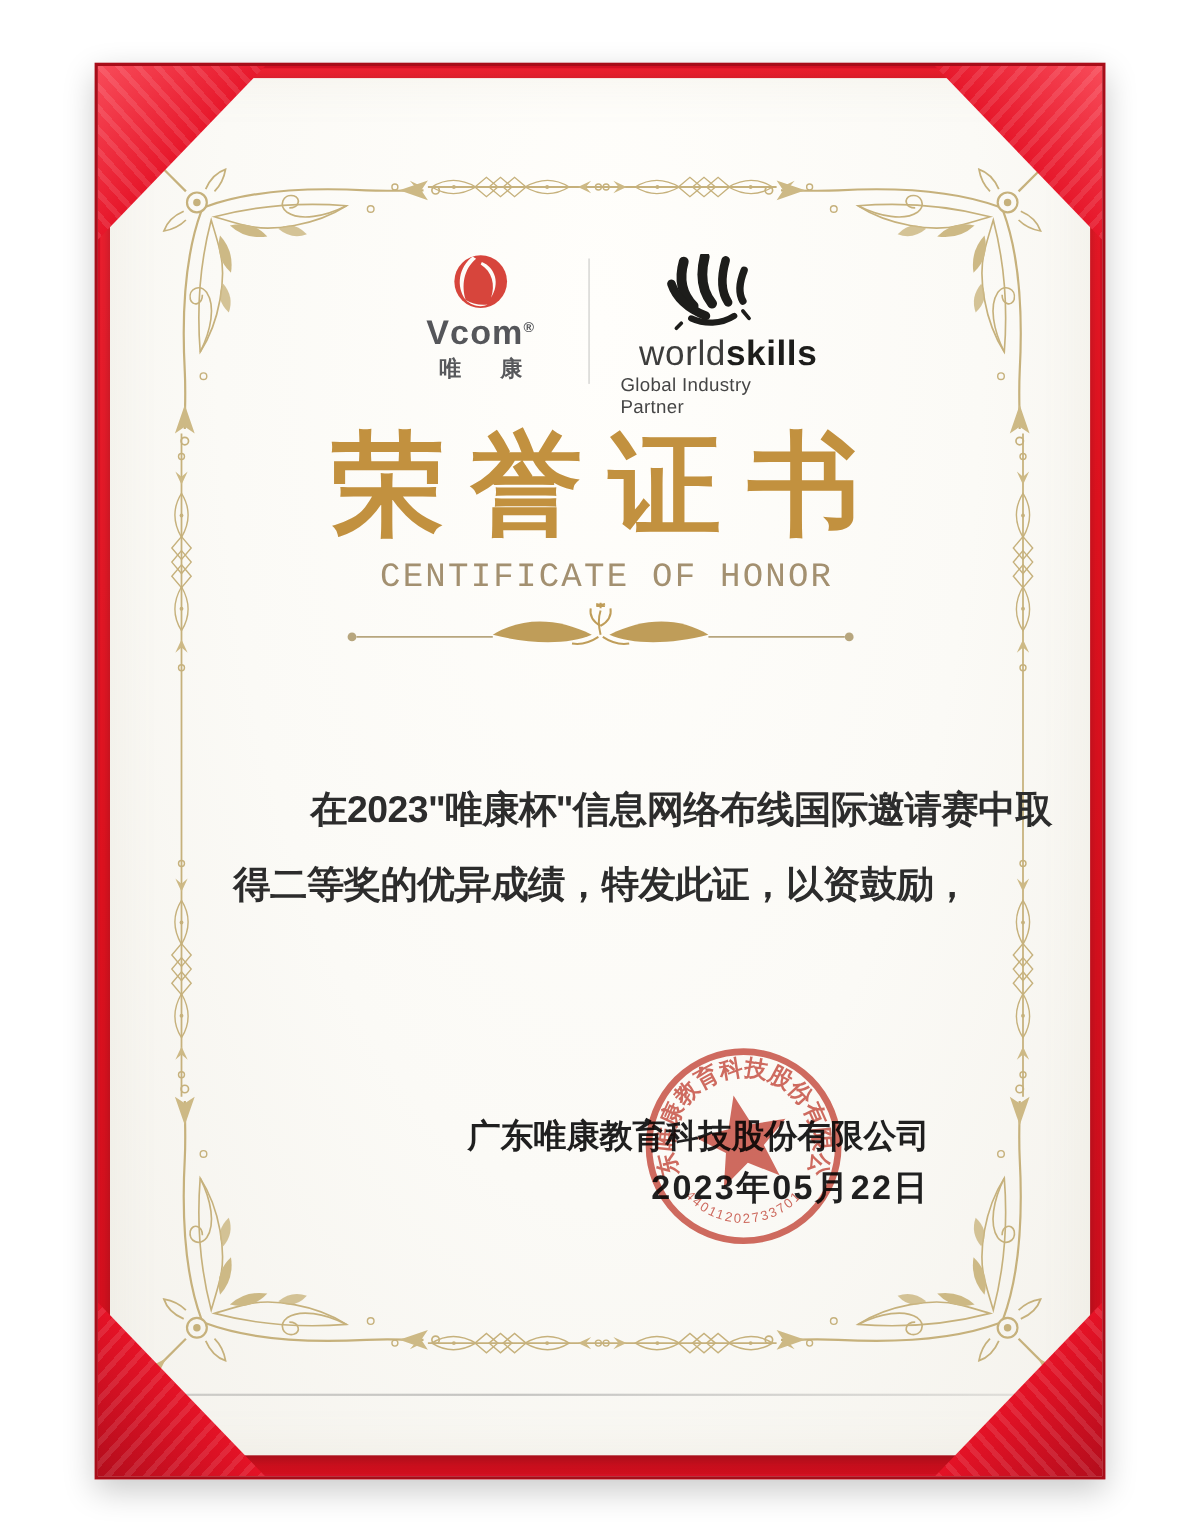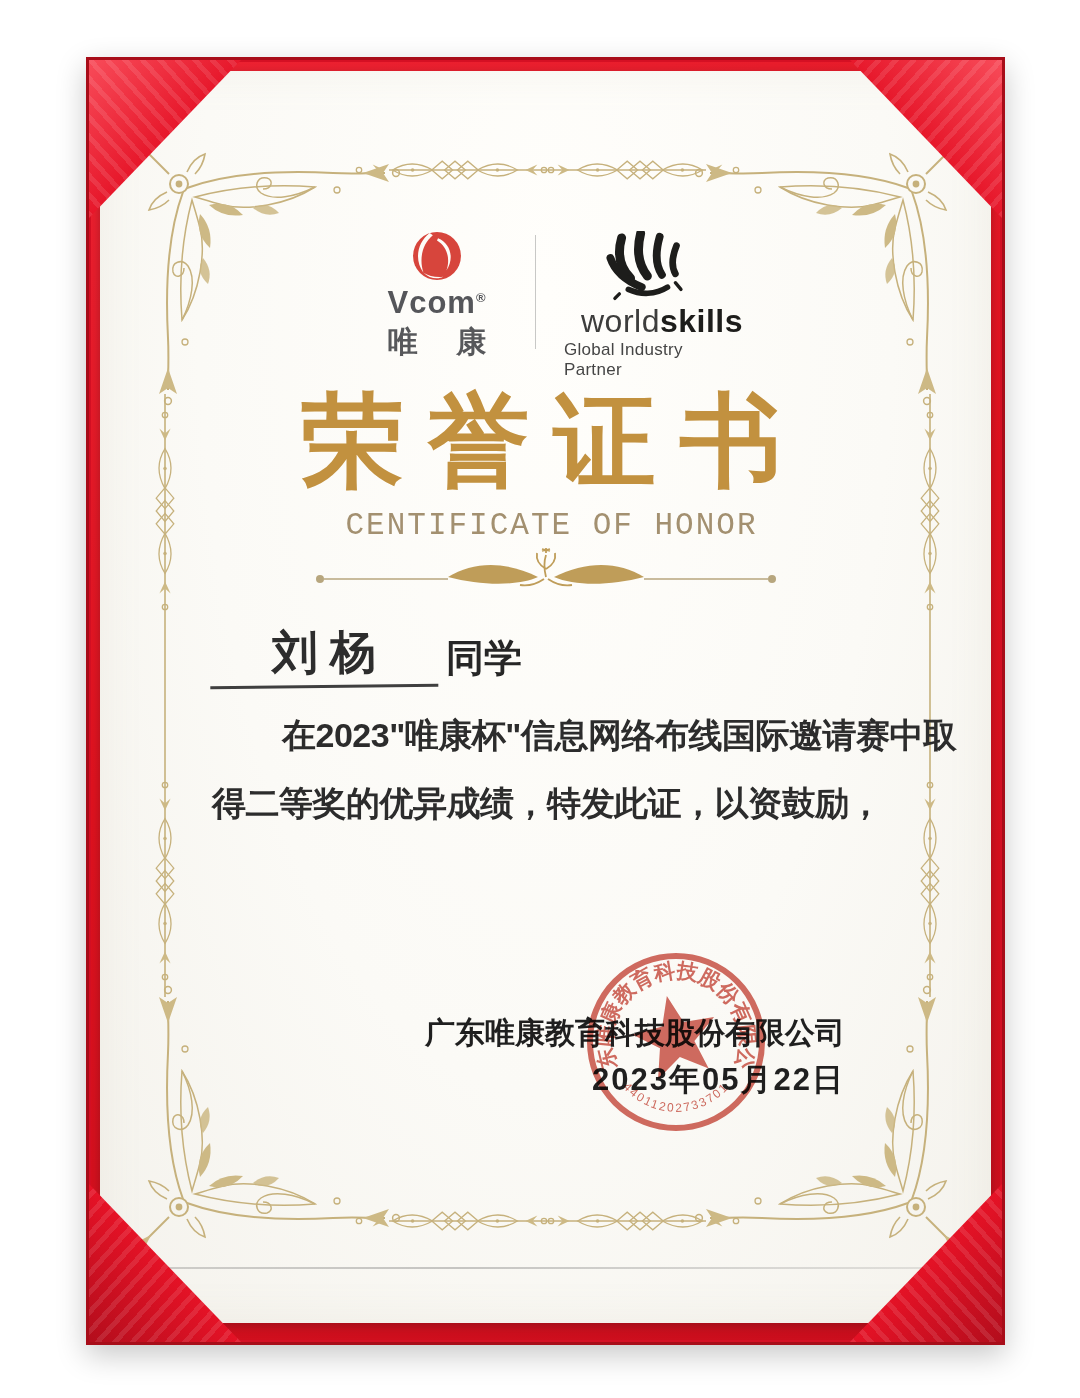--- a/index.html
+++ b/index.html
@@ -30,21 +30,21 @@
           background:repeating-linear-gradient(48deg, rgba(255,255,255,.10) 0 5px, rgba(255,255,255,0) 5px 13px),
           linear-gradient(315deg,#b30d1c 0%,#e51226 50%,#f84b59 100%);}
   
   .frame{position:absolute;left:0;top:0;}
   
   .brand-header{position:absolute;left:0;right:0;top:160px;display:flex;justify-content:center;
                 align-items:flex-start;gap:28px;}
   .vcom{display:flex;flex-direction:column;align-items:center;width:140px;}
   .vcom-brand{font-size:31px;font-weight:700;color:#55565a;letter-spacing:1px;line-height:1;margin-top:6px;}
   .vcom-reg{font-size:13px;vertical-align:super;font-weight:700;color:#55565a;}
-  .vcom-cn{font-size:30px;font-weight:700;color:#57585b;letter-spacing:15px;padding-left:15px;margin-top:4px;}
+  .vcom-cn{font-size:20px;font-weight:700;color:#57585b;letter-spacing:15px;padding-left:15px;margin-top:4px;}
   .logo-sep{width:1px;height:114px;background:#c8c8c6;margin-top:4px;}
   .ws{display:flex;flex-direction:column;align-items:center;width:160px;}
   .ws-word{line-height:1;margin-top:2px;font-size:32px;color:#3d3d3c;letter-spacing:.5px;margin-left:36px;}
   .ws-word .bold{font-weight:700;color:#1d1d1b;}
   .ws-tag{font-size:17px;color:#454545;margin-top:3px;letter-spacing:.3px;}
   
   .title-cn{position:absolute;left:0;right:0;top:316px;text-align:center;
             font-size:102px;font-weight:700;color:#c2913f;letter-spacing:24px;padding-left:16px;
             line-height:1.05;font-family:"DejaVu Sans","Liberation Sans",sans-serif;}
   .title-en{position:absolute;left:0;right:0;top:437px;text-align:center;
@@ -185,24 +185,20 @@
         <g stroke="#bf9d59" stroke-width="1.8" fill="none">
           <path d="M 0 4 C -2 -4 -2 -12 0 -18"></path>
           <path d="M 0 -4 C -7 -8 -10 -14 -9 -20"></path>
           <path d="M 0 -4 C 7 -8 10 -14 9 -20"></path>
           <path d="M -2 6 Q -14 14 -26 12"></path>
           <path d="M 2 6 Q 14 14 26 12"></path>
           <path d="M 0 -20 L 0 -25 M -4 -22 L 4 -24 M -4 -24 L 4 -22"></path>
         </g>
       </svg>
 
-      <div class="recipient-row">
-        <span class="recipient-underline"><span>刘杨</span></span>
-        <span class="recipient-honorific">同学</span>
-      </div>
 
       <div class="body-line l1">在2023"唯康杯"信息网络布线国际邀请赛中取</div>
       <div class="body-line l2">得二等奖的优异成绩，特发此证，以资鼓励，</div>
 
       <div class="issuer-company">广东唯康教育科技股份有限公司</div>
       <div class="issue-date">2023年05月22日</div>
 
       <svg class="seal" width="220" height="220" viewBox="0 0 220 220">
         <defs>
           <path id="sealTextPath" d="M 52 137 A 64 64 0 1 1 168 137" fill="none"></path>

